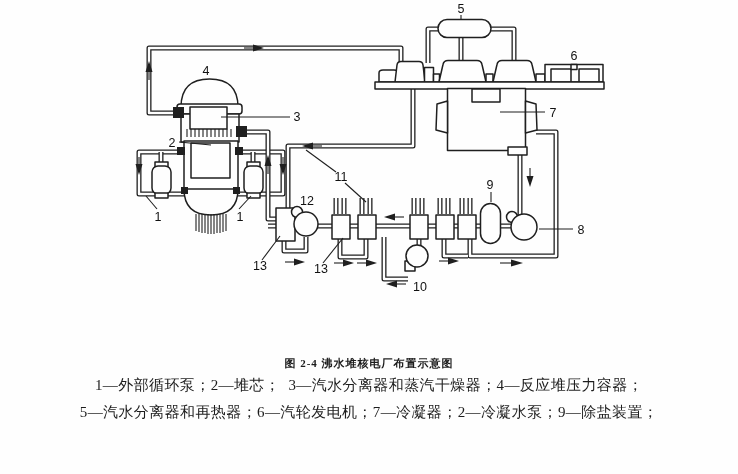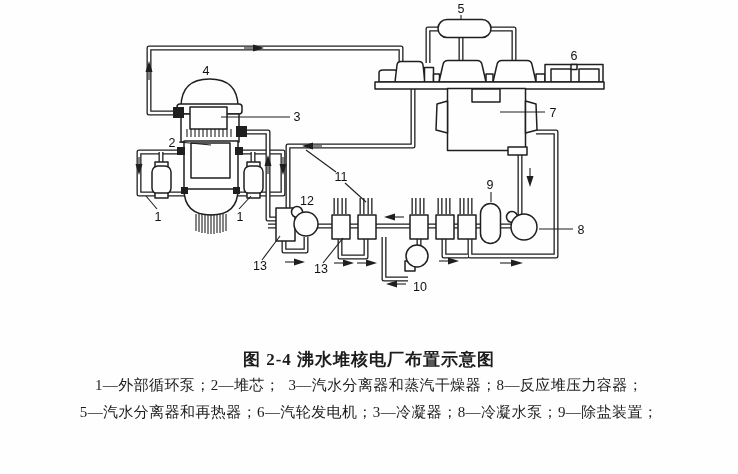--- a/index.html
+++ b/index.html
@@ -9,21 +9,21 @@
   }
   .diagram-wrap{position:absolute;left:0;top:0;width:738px;height:338px;}
   svg{display:block;}
   .pk{fill:none;stroke:#1f1f1f;stroke-width:5;stroke-linejoin:round;stroke-linecap:butt;}
   .pw{fill:none;stroke:#fefefe;stroke-width:2.4;stroke-linejoin:round;stroke-linecap:butt;}
   .eq{fill:#fefefe;stroke:#1f1f1f;stroke-width:1.5;stroke-linejoin:round;}
   .thin{fill:none;stroke:#1f1f1f;stroke-width:1.1;}
   .blk{fill:#1f1f1f;stroke:none;}
   .lbl{font-family:"Liberation Sans",sans-serif;font-size:12.5px;fill:#111;text-anchor:middle;}
   .caption{position:absolute;left:0;top:336px;width:738px;text-align:center;}
-  .cap-title{font-size:17px;font-weight:bold;letter-spacing:1px;margin-top:12px;}
+  .cap-title{font-size:11px;font-weight:bold;letter-spacing:1px;margin-top:20px;}
   .cap-line{font-size:15px;letter-spacing:0.4px;line-height:26px;margin-top:1px;white-space:pre;}
 </style>
 </head>
 <body>
 
 <div class="page">
 
   <div class="diagram-wrap">
   <svg width="738" height="338" viewBox="0 0 738 338">
 
@@ -310,17 +310,17 @@
       <text class="lbl" x="341" y="181">11</text>
       <text class="lbl" x="307" y="205">12</text>
       <text class="lbl" x="260" y="270">13</text>
       <text class="lbl" x="321" y="273">13</text>
     </g>
   </svg>
   </div>
 
   <div class="caption">
     <div class="cap-title">图 2-4  沸水堆核电厂布置示意图</div>
-    <div class="cap-line">1—外部循环泵；2—堆芯；  3—汽水分离器和蒸汽干燥器；8—反应堆压力容器；</div>
-    <div class="cap-line">5—汽水分离器和再热器；6—汽轮发电机；3—冷凝器；8—冷凝水泵；9—除盐装置；</div>
+    <div class="cap-line">1—外部循环泵；2—堆芯；  3—汽水分离器和蒸汽干燥器；4—反应堆压力容器；</div>
+    <div class="cap-line">5—汽水分离器和再热器；6—汽轮发电机；7—冷凝器；2—冷凝水泵；9—除盐装置；</div>
   </div>
 
 </div>
 
 </body></html>

